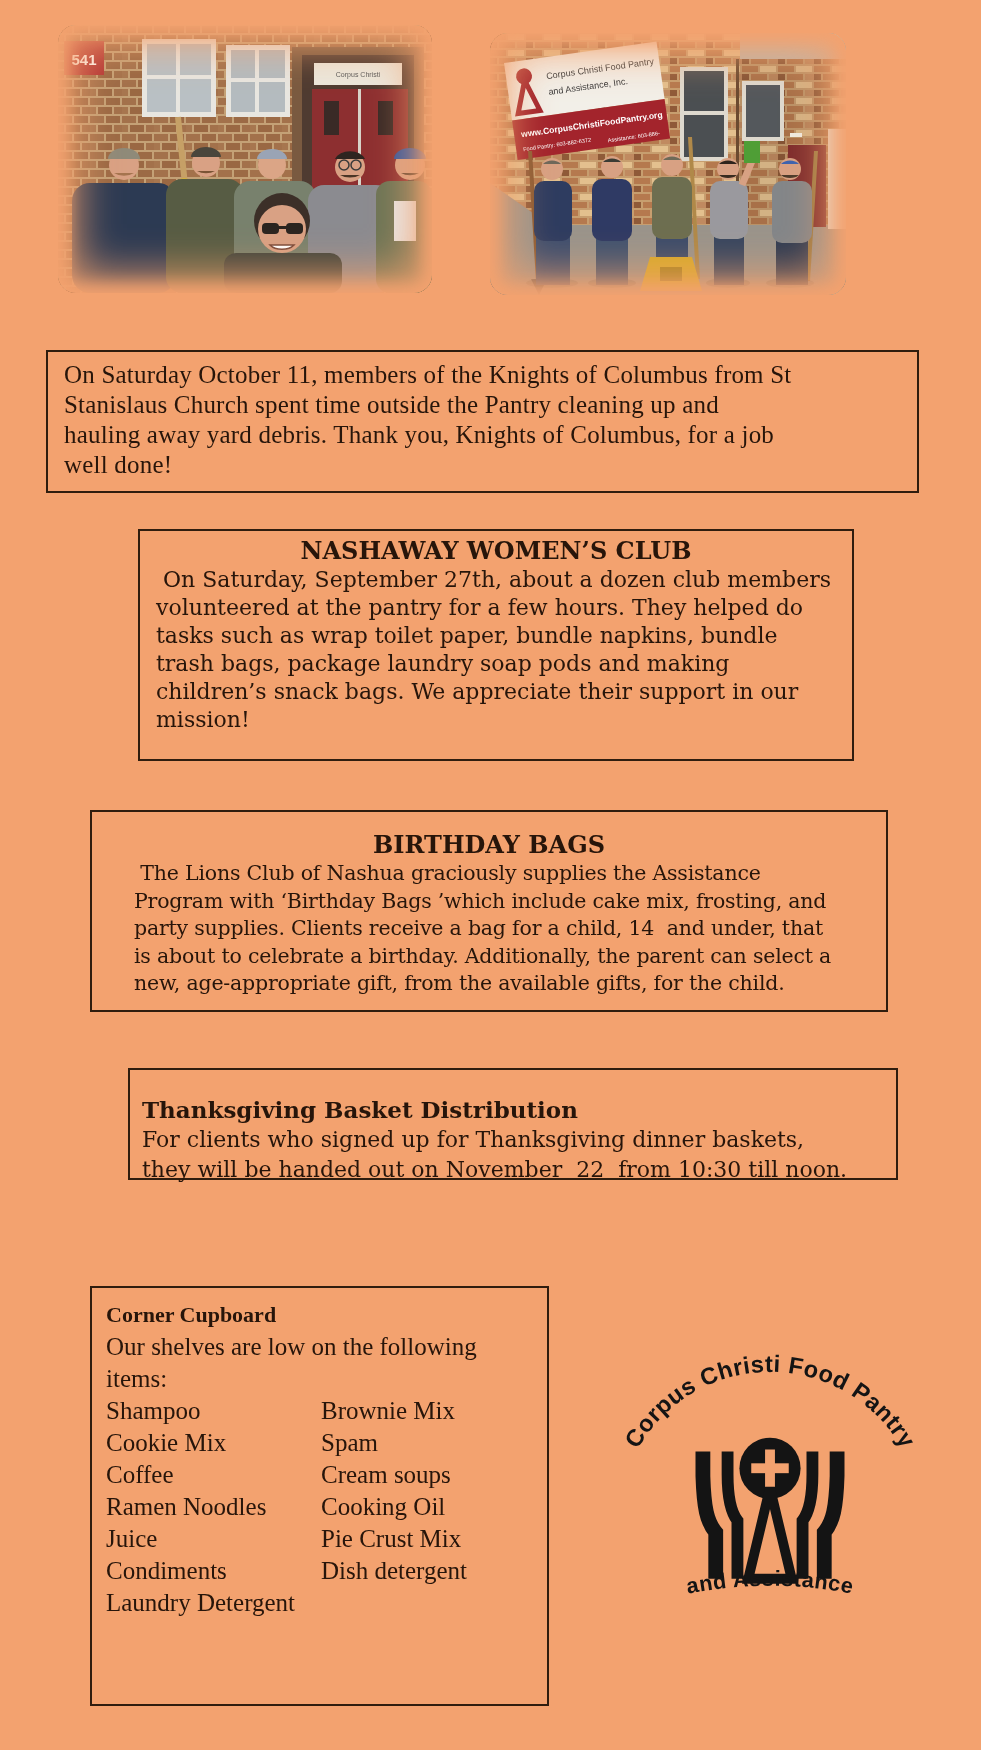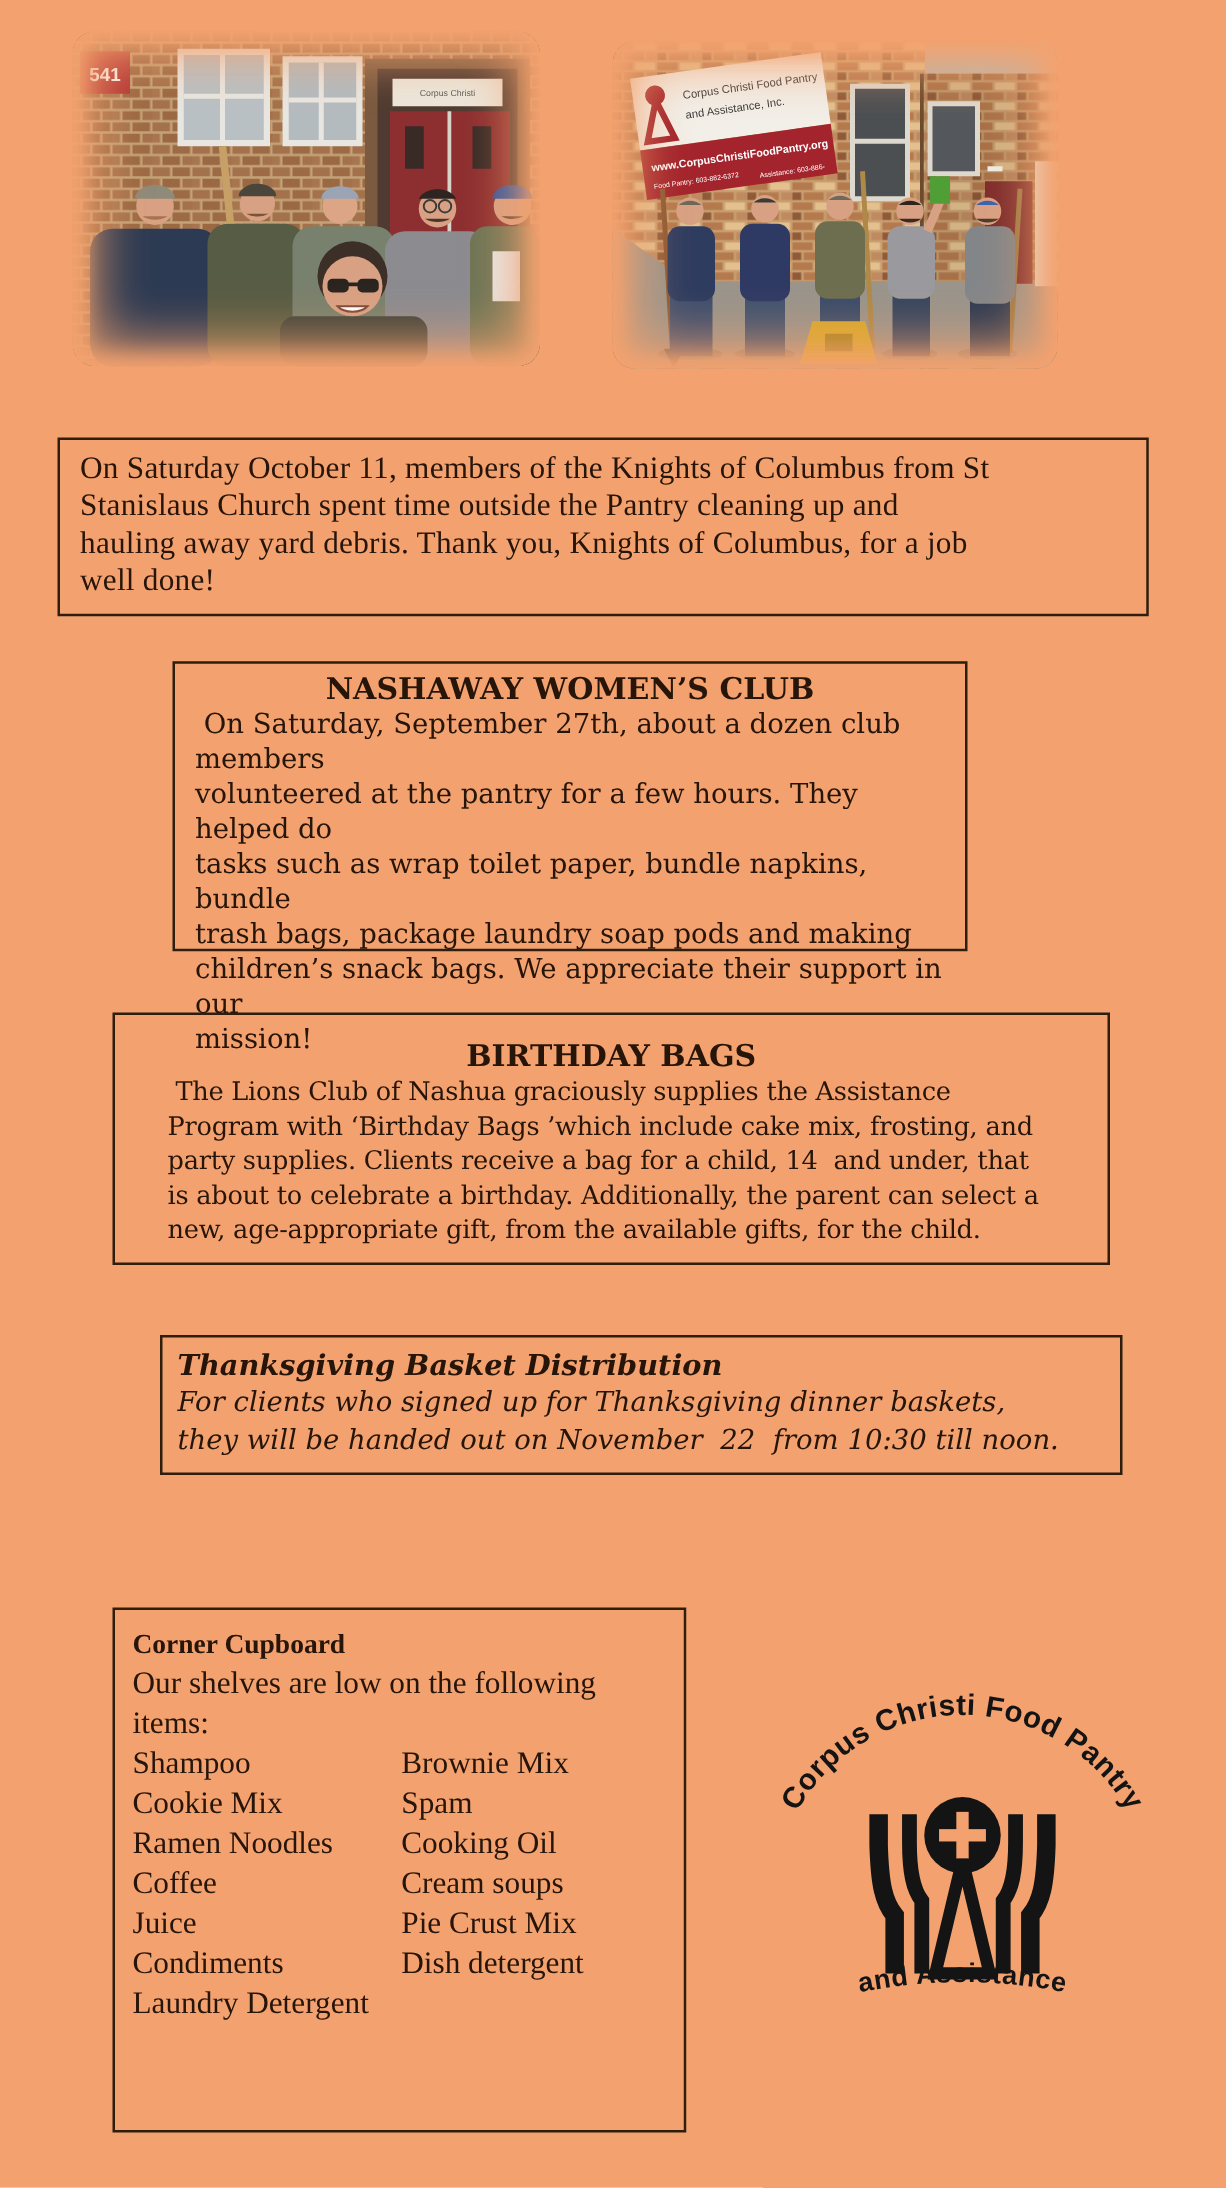--- a/index.html
+++ b/index.html
@@ -17,27 +17,27 @@
     box-shadow:inset 0 0 16px 8px #F3A26F, inset 0 0 40px 20px rgba(243,162,111,.85);
   }
   .photo-left{left:58px;top:25px;width:374px;height:268px;}
   .photo-right{left:490px;top:33px;width:356px;height:262px;}
   
   .box{position:absolute;border:2px solid #2F1D0E;box-sizing:border-box;}
   .box .body{margin:0;white-space:pre-wrap;}
   .box .title{margin:0;font-weight:bold;}
   .box1{left:46px;top:350px;width:873px;height:143px;padding:8px 16px;}
   .box1 .body{font-family:Liberation Serif, serif;font-size:25px;line-height:30px;letter-spacing:.2px;}
-  .box2{left:138px;top:529px;width:636px;height:232px;padding:5px 16px;}
+  .box2{left:138px;top:529px;width:716px;height:232px;padding:5px 16px;}
   .box2 .title{font-size:24px;line-height:30px;text-align:center;}
   .box2 .body{font-size:22px;line-height:28px;}
   .box3{left:90px;top:810px;width:798px;height:202px;padding:18px 14px;}
   .box3 .title{font-size:24px;line-height:30px;text-align:center;}
   .box3 .body{font-size:20.5px;line-height:27.5px;letter-spacing:-.2px;margin-left:28px;}
-  .box4{left:128px;top:1068px;width:770px;height:112px;padding:8px 12px;font-style:italic;}
+  .box4{left:128px;top:1068px;width:770px;height:112px;padding:25px 12px;}
   .box4 .title{font-size:23px;line-height:30px;}
   .box4 .body{font-size:22px;line-height:30px;}
   .box5{left:90px;top:1286px;width:459px;height:420px;padding:10px 14px;font-family:"Liberation Serif",serif;}
   .box5 .title{font-size:22px;line-height:33px;}
   .box5 .body{font-size:25px;line-height:32px;font-family:"Liberation Serif",serif;}
   .cc-row{display:grid;grid-template-columns:215px 1fr;font-size:25px;line-height:32px;}
   
   .logo{position:absolute;left:612px;top:1338px;width:316px;height:296px;}
   .logo svg{display:block;width:100%;height:100%;}
   .logo text{font-family:"Liberation Sans",sans-serif;font-weight:bold;fill:#141414;}
@@ -275,26 +275,26 @@
 items:</p>
     <div class="cc-row">
       <span>Shampoo</span>
       <span>Brownie Mix</span>
     </div>
     <div class="cc-row">
       <span>Cookie Mix</span>
       <span>Spam</span>
     </div>
     <div class="cc-row">
+      <span>Coffee</span>
+      <span>Cream soups</span>
+    </div>
+    <div class="cc-row">
       <span>Ramen Noodles</span>
       <span>Cooking Oil</span>
-    </div>
-    <div class="cc-row">
-      <span>Coffee</span>
-      <span>Cream soups</span>
     </div>
     <div class="cc-row">
       <span>Juice</span>
       <span>Pie Crust Mix</span>
     </div>
     <div class="cc-row">
       <span>Condiments</span>
       <span>Dish detergent</span>
     </div>
     <div class="cc-row">

